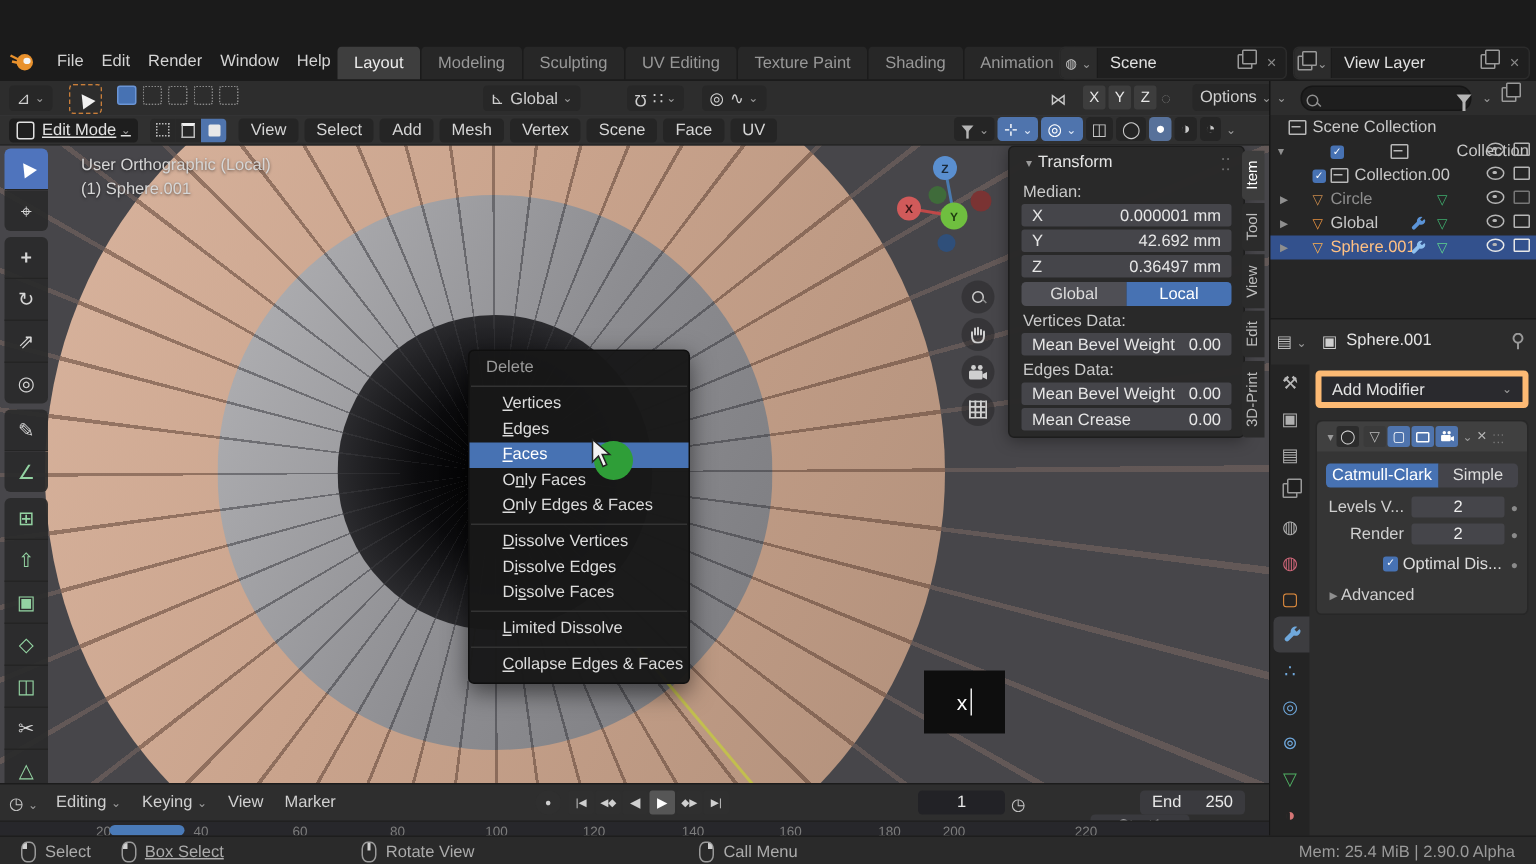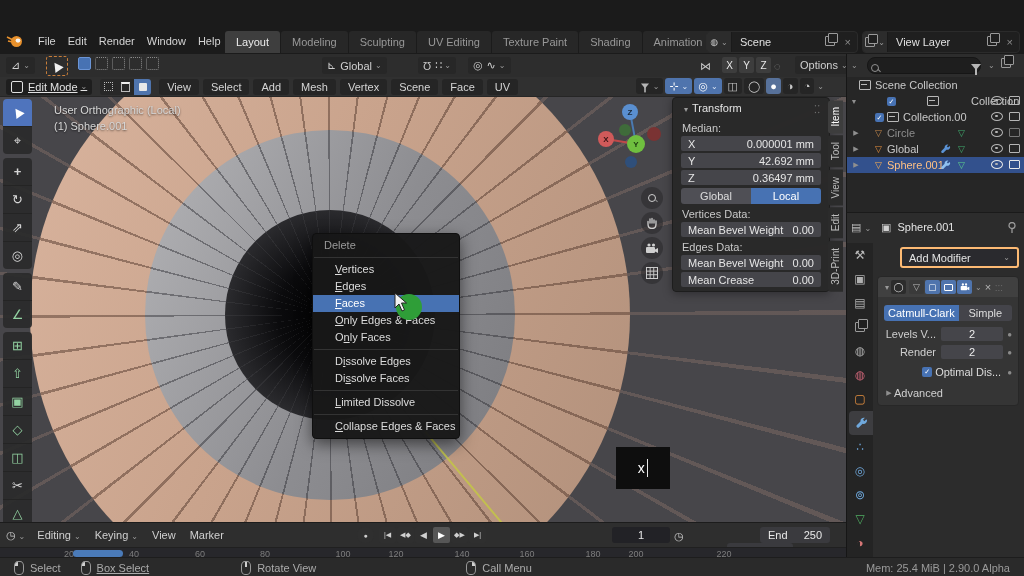--- a/index.html
+++ b/index.html
@@ -98,21 +98,21 @@
   .i-eye{width:10px;height:7px;border:1px solid #b5b5b5;border-radius:50%;position:relative;display:inline-block;}
   .i-eye:after{content:"";position:absolute;left:3px;top:1.5px;width:2.5px;height:2.5px;border-radius:50%;background:#b5b5b5;}
   .i-mon{width:9px;height:7px;border:1px solid #b5b5b5;border-radius:1px;display:inline-block;}
   .colicon{width:10px;height:8px;border:1px solid #b8b8b8;border-radius:1px;position:relative;display:inline-block;margin-right:4px;}
   .colicon:after{content:"";position:absolute;left:1px;top:1px;width:6px;height:2px;border-bottom:1px solid #b8b8b8;}
   
   #properties{left:846px;top:212px;width:178px;height:345px;background:#2c2c2c;border-left:1px solid #161616;border-top:1px solid #1a1a1a;}
   #prop-tabs{position:absolute;left:0;top:30px;width:26px;height:315px;background:#242424;}
   .ptab{width:26px;height:24px;display:flex;align-items:center;justify-content:center;font-size:12px;}
   .ptab.active{background:#3d3d40;border-radius:4px 0 0 4px;margin-left:2px;width:24px;}
-  .pfield{height:17px;background:#2a2a2e;border:2px solid #fdba74;border-radius:3px;display:flex;align-items:center;justify-content:space-between;padding:0 7px;color:#e4e4e4;margin-left:23px;}
+  .pfield{height:17px;background:#2a2a2e;border:4px solid #fdba74;border-radius:3px;display:flex;align-items:center;justify-content:space-between;padding:0 7px;color:#e4e4e4;}
   .mod-tgl{width:15px;height:14px;border-radius:2px;display:flex;align-items:center;justify-content:center;font-size:9px;margin-left:1px;background:#3a3a3a;color:#bbb;}
   .mod-tgl.blue{background:#4f74ad;color:#fff;}
   .val-field{background:#45454a;border-radius:2px;height:14px;display:flex;align-items:center;justify-content:center;color:#eee;}
   .dot{color:#8a8a8a;font-size:8px;}
   
   #timeline{left:0;top:522px;width:846px;height:35px;background:#2e2e2e;border-top:1px solid #1c1c1c;}
   .tl-menu{color:#d0d0d0;margin-right:14px;}
   .pb-btn{width:17px;height:16px;background:#2f2f2f;border-radius:2px;display:flex;align-items:center;justify-content:center;color:#cfcfcf;font-size:7px;margin-left:1px;}
   .pb-btn.play{background:#565656;color:#fff;font-size:9px;}
   .tl-field{height:16px;background:#3a3a3e;border-radius:3px;display:flex;align-items:center;color:#e8e8e8;padding:0 8px;}
@@ -405,23 +405,24 @@
         <div class="ntab">Edit</div>
         <div class="ntab">3D-Print</div>
       </div>
 
       <div id="delete-menu" class="abs">
         <div class="dm-title">Delete</div>
         <div class="dm-sep"></div>
         <div class="dm-item"><u>V</u>ertices</div>
         <div class="dm-item"><u>E</u>dges</div>
         <div class="dm-item hl"><u>F</u>aces</div>
+        <div class="dm-item">O<u>n</u>ly Faces</div>
         <div class="dm-item"><u>O</u>nly Edges &amp; Faces</div>
-        <div class="dm-item">O<u>n</u>ly Faces</div>
         <div class="dm-sep"></div>
+        <div class="dm-item"><u>D</u>issolve Vertices</div>
         <div class="dm-item">D<u>i</u>ssolve Edges</div>
         <div class="dm-item">Di<u>s</u>solve Faces</div>
         <div class="dm-sep"></div>
         <div class="dm-item"><u>L</u>imited Dissolve</div>
         <div class="dm-sep"></div>
         <div class="dm-item"><u>C</u>ollapse Edges &amp; Faces</div>
       </div>
 
       <div class="abs" style="left:396px;top:198px;width:26px;height:26px;border-radius:50%;background:#2f9e38;z-index:60;"></div>
       <svg class="abs" style="left:394px;top:196px;z-index:61;" width="15" height="20">
@@ -596,21 +597,21 @@
     </div>
     <div class="tl-field abs" style="left:760px;top:4px;width:54px;justify-content:space-between;">
       <span>End</span>
         <span>250</span>
     </div>
     <div id="ruler">
       <span class="tick" style="left:57px;">20</span>
       <span class="tick" style="left:122px;">40</span>
       <span class="tick" style="left:188px;">60</span>
       <span class="tick" style="left:253px;">80</span>
-      <span class="tick" style="left:331px;">100</span>
+      <span class="tick" style="left:319px;">100</span>
       <span class="tick" style="left:384px;">120</span>
       <span class="tick" style="left:450px;">140</span>
       <span class="tick" style="left:515px;">160</span>
       <span class="tick" style="left:581px;">180</span>
       <span class="tick" style="left:624px;">200</span>
       <span class="tick" style="left:712px;">220</span>
       <span class="tick" style="left:777px;margin-top:16px;">240</span>
       <span class="abs" style="left:73px;top:2px;width:50px;height:7px;background:#4a7ab8;border-radius:4px;"></span>
     </div>
   </div>

